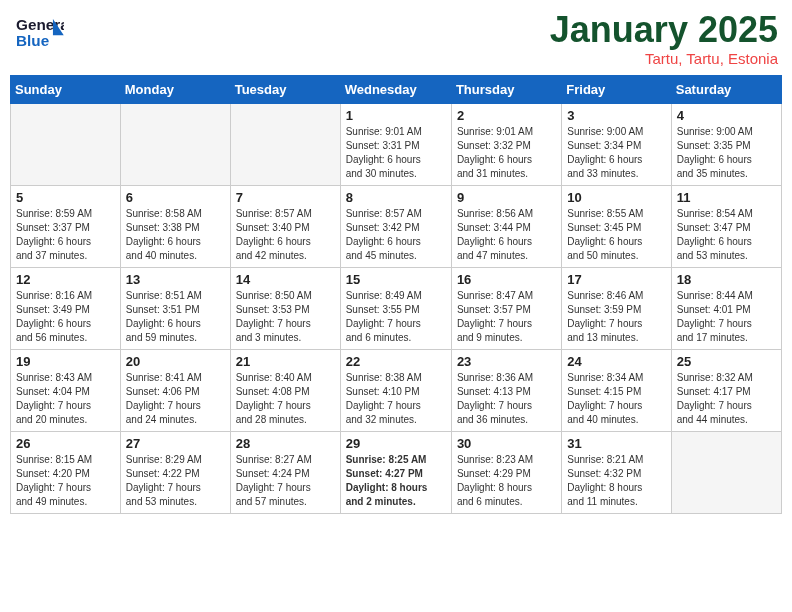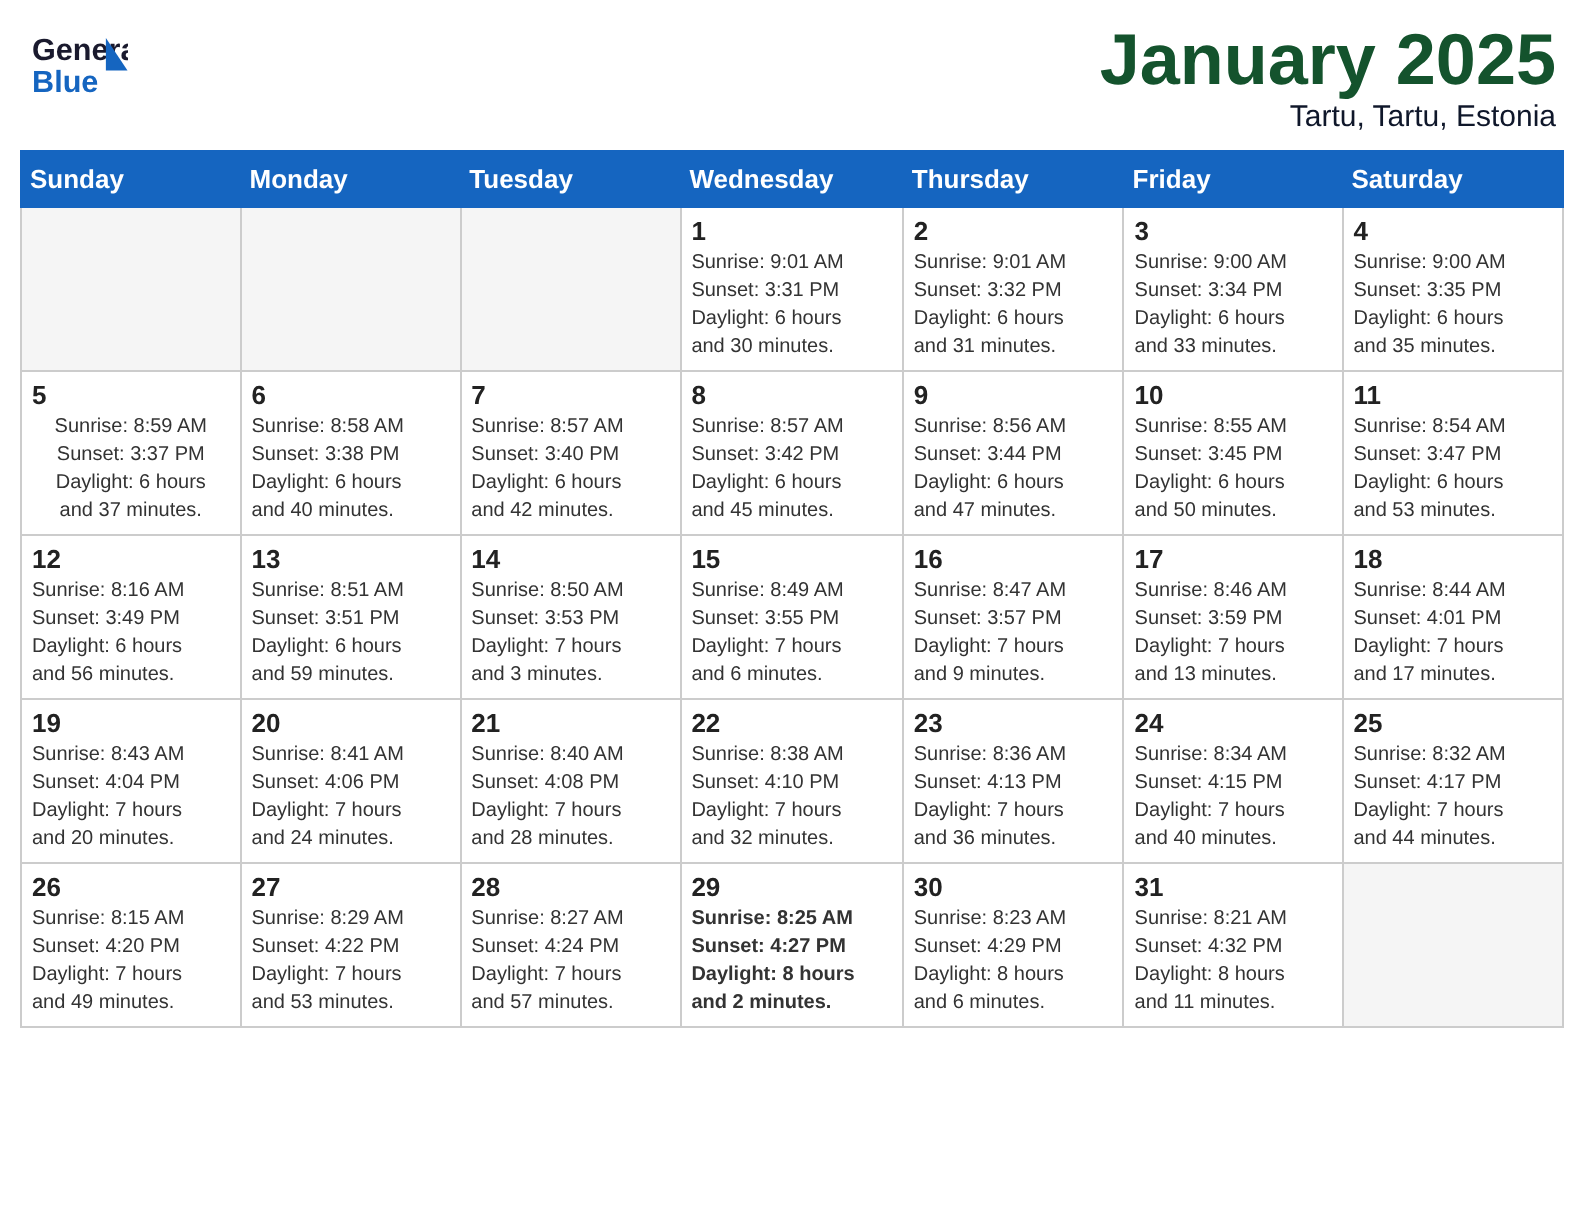--- a/index.html
+++ b/index.html
@@ -21,21 +21,21 @@
       text-align: right;
     }
     .month-title {
       font-size: 36px;
       font-weight: bold;
       color: #14532d;
       line-height: 1.1;
     }
     .location {
       font-size: 15px;
-      color: #0f172a;
+      color: #ef4444;
     }
     .calendar {
       width: 100%;
       border-collapse: collapse;
       border: 1px solid #ccc;
     }
     .calendar th {
       background-color: #1565c0;
       color: #fff;
       font-size: 13px;
@@ -138,21 +138,21 @@
           <span class="day-num">4</span>
           <div class="day-info" style="white-space: pre-line;">Sunrise: 9:00 AM
 Sunset: 3:35 PM
 Daylight: 6 hours
 and 35 minutes.</div>
         </td>
       </tr>
       <tr>
         <td>
           <span class="day-num">5</span>
-          <div class="day-info" style="white-space: pre-line; text-align: center;">Sunrise: 8:59 AM
+          <div class="day-info" style="white-space: pre-line;">Sunrise: 8:59 AM
 Sunset: 3:37 PM
 Daylight: 6 hours
 and 37 minutes.</div>
         </td>
         <td>
           <span class="day-num">6</span>
           <div class="day-info" style="white-space: pre-line;">Sunrise: 8:58 AM
 Sunset: 3:38 PM
 Daylight: 6 hours
 and 40 minutes.</div>

